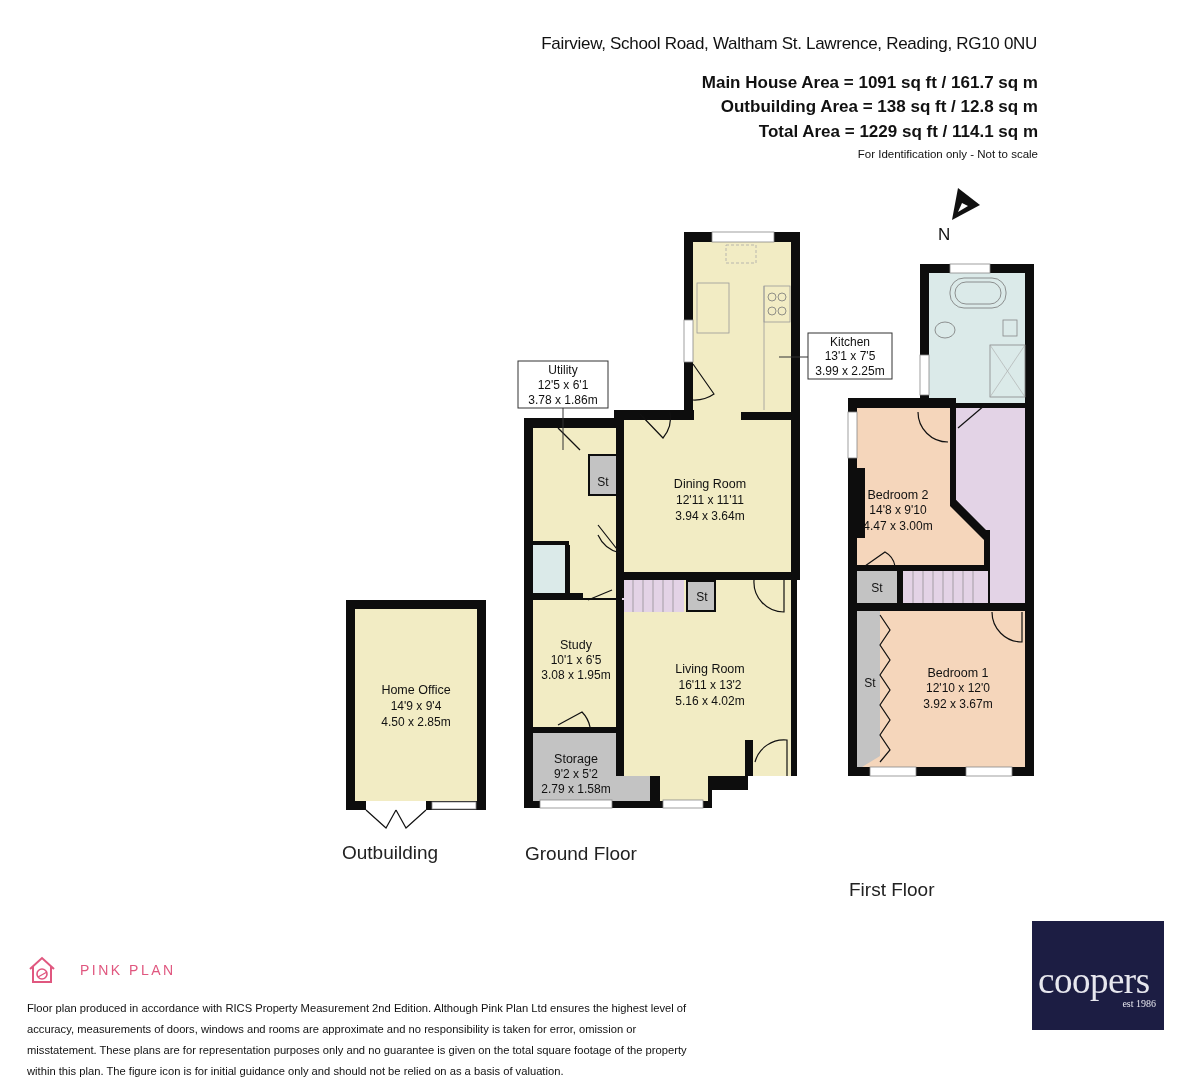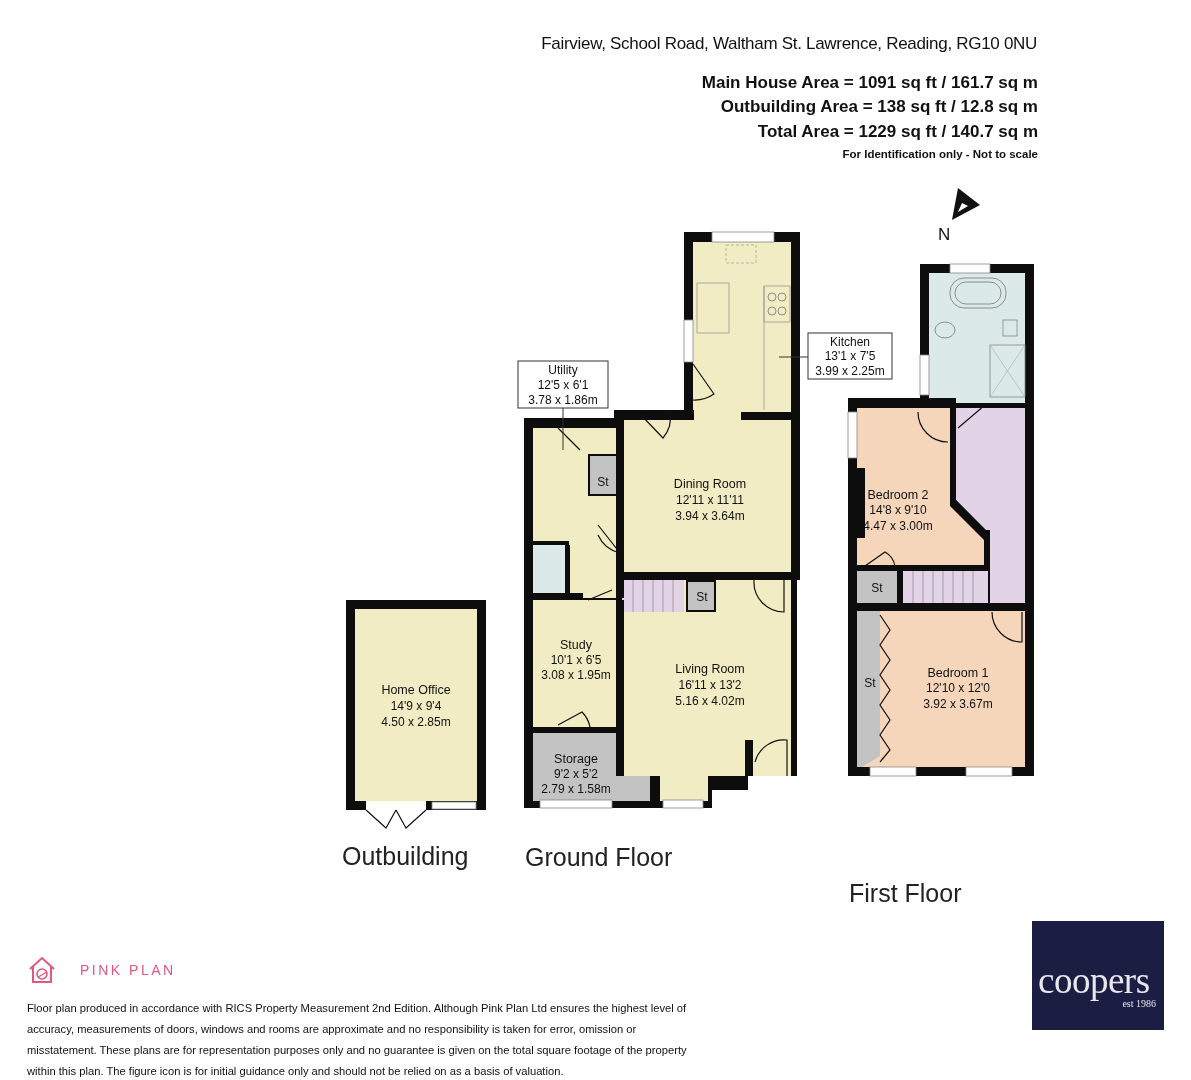--- a/index.html
+++ b/index.html
@@ -1,38 +1,38 @@
 <!DOCTYPE html>
 <html><head>
 <meta charset="utf-8">
 <style>
   html, body { margin:0; padding:0; background:#ffffff; }
   body { width:1191px; height:1080px; position:relative; overflow:hidden; font-family:"Liberation Sans", sans-serif; color:#111; }
   .title { position:absolute; right:154px; top:34px; font-size:17px; font-weight:normal; letter-spacing:-0.3px; white-space:nowrap; }
   .area { position:absolute; right:153px; font-size:17px; font-weight:bold; white-space:nowrap; }
   .area1 { top:73px; } .area2 { top:97px; } .area3 { top:122px; }
-  .ident { position:absolute; right:153px; top:148px; font-size:11.5px; font-weight:bold; white-space:nowrap;margin-left:24px; }
+  .ident { position:absolute; right:153px; top:148px; font-size:11.5px; font-weight:normal; white-space:nowrap;margin-left:24px; }
   svg.plan { position:absolute; left:0; top:0; }
   .rl { font-family:"Liberation Sans", sans-serif; font-size:12px; fill:#111; text-anchor:middle; }
   .rln { font-family:"Liberation Sans", sans-serif; font-size:12.5px; fill:#111; text-anchor:middle; }
-  .floor-label { position:absolute; font-size:25px; color:#222; white-space:nowrap; }
+  .floor-label { position:absolute; font-size:19px; color:#222; white-space:nowrap; }
   .pp-logo { position:absolute; left:27px; top:955px; display:flex; align-items:center; gap:23px; }
   .pp-text { color:#e0577f; font-size:14px; letter-spacing:2.5px; }
   .disclaimer { position:absolute; left:27px; top:998px; width:680px; font-size:11.2px; line-height:21px; color:#111; }
   .coopers { position:absolute; left:1032px; top:921px; width:132px; height:109px; background:#1c1d43; color:#e7e7ee; }
   .coopers .name { position:absolute; left:6px; top:38px; font-family:"Liberation Serif", serif; font-size:37px; letter-spacing:-0.5px; }
   .coopers .est { position:absolute; right:8px; top:77px; font-family:"Liberation Serif", serif; font-size:10px; }
 </style>
 </head>
 <body>
 
 <div class="title">Fairview, School Road, Waltham St. Lawrence, Reading, RG10 0NU</div>
 <div class="area area1">Main House Area = 1091 sq ft / 161.7 sq m</div>
 <div class="area area2">Outbuilding Area = 138 sq ft / 12.8 sq m</div>
-<div class="area area3">Total Area = 1229 sq ft / 140.7 sq m</div>
+<div class="area area3">Total Area = 1229 sq ft / 114.1 sq m</div>
 <div class="ident">For Identification only - Not to scale</div>
 
 <svg class="plan" width="1191" height="1080" viewBox="0 0 1191 1080">
 
   <g>
     <polygon points="958,188 952,220 980,205" fill="#111"></polygon>
     <polygon points="962,203 958,212 968,206" fill="#fff"></polygon>
     <text x="938" y="240" style="font-family:'Liberation Sans',sans-serif;font-size:17px;" fill="#111">N</text>
   </g>
 

